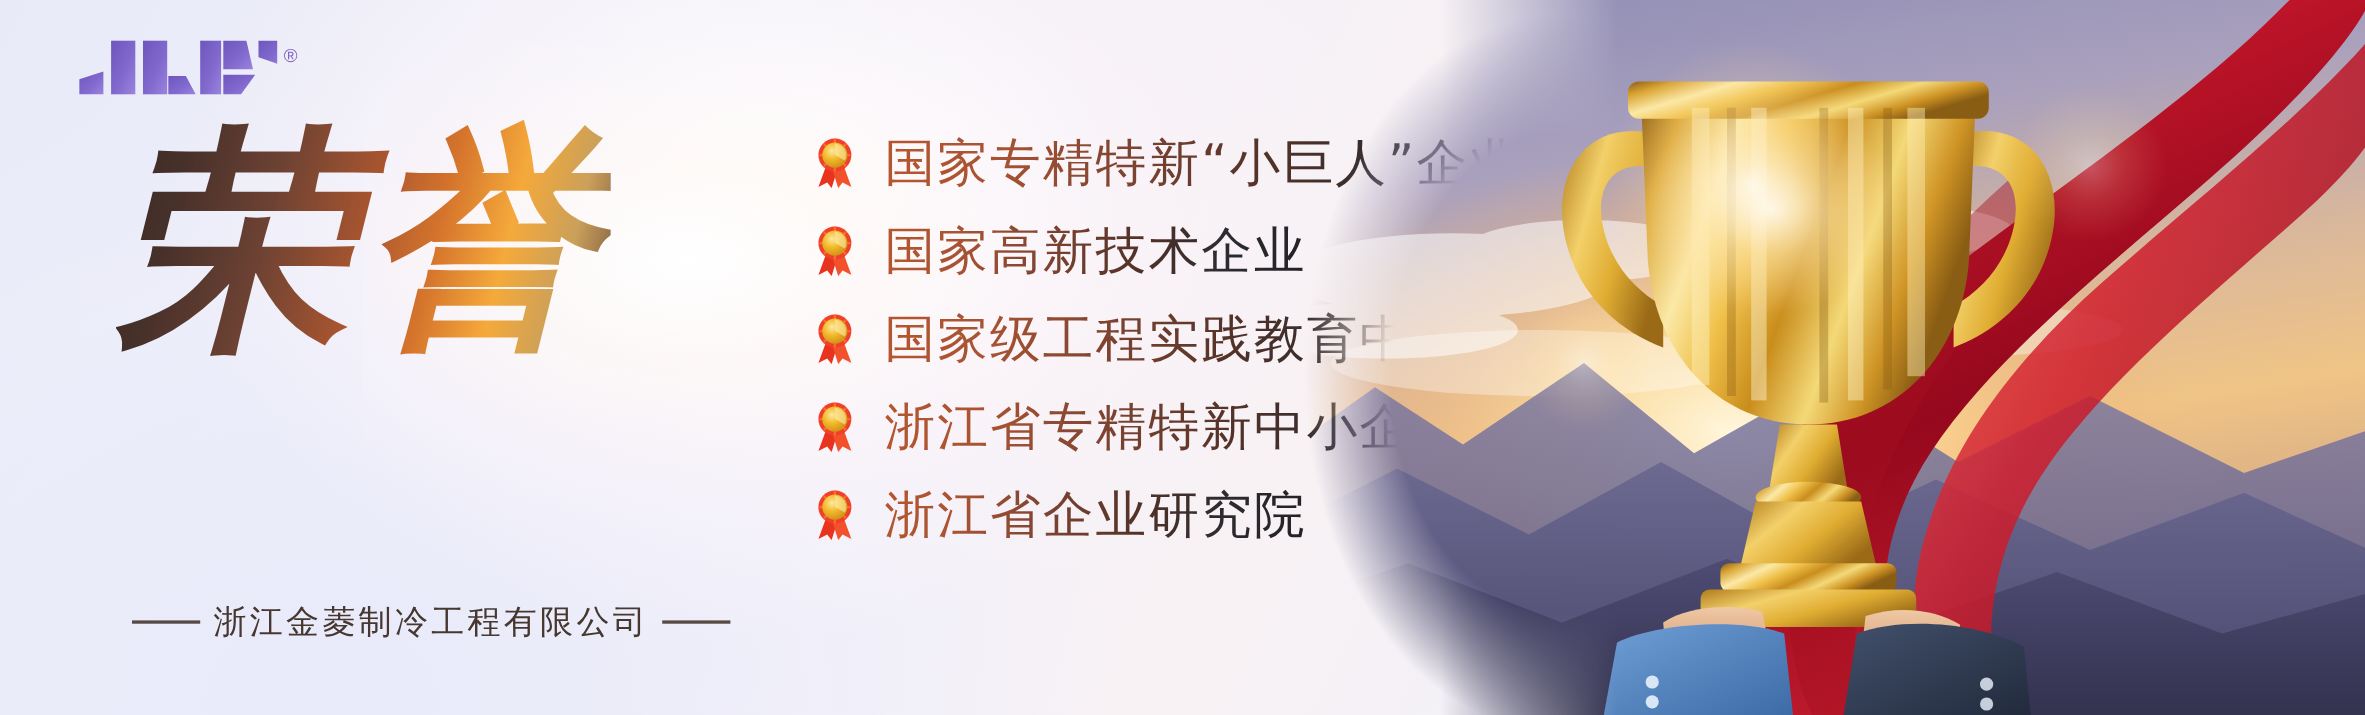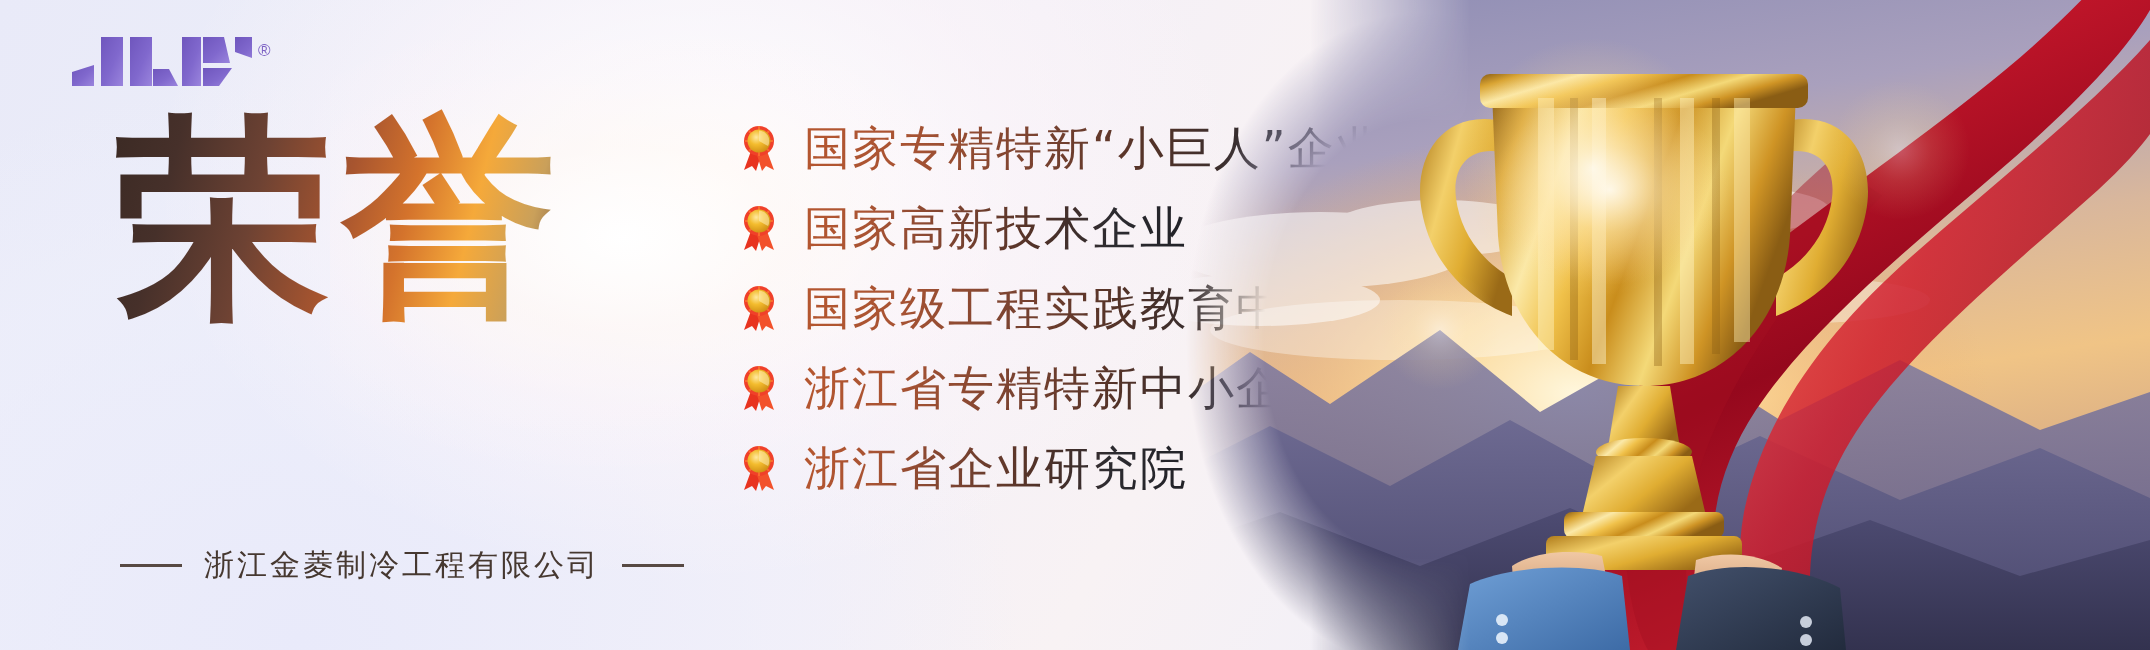--- a/index.html
+++ b/index.html
@@ -33,38 +33,39 @@
     display:flex; align-items:flex-start; gap:6px;
   }
   .logo-mark { display:block; }
   .logo-reg {
     font-size:17px; color:#7d62c4; line-height:1;
     margin-top:6px; letter-spacing:0;
   }
 
   
   .title {
-    position:absolute; left:116px; top:108px;
+    position:absolute; left:105px; top:108px;
     font-family:"DejaVu Sans","Liberation Sans",sans-serif;
     font-size:215px;
     font-weight:700;
     line-height:1.03;
     letter-spacing:10px;
     white-space:nowrap;
     background:linear-gradient(104deg,#3b2a24 0%,#46302a 14%,#6d4233 32%,#a8552f 50%,#d4732c 63%,#f5a93a 76%,#caa05a 88%,#6a4a3c 100%);
     -webkit-background-clip:text;
     background-clip:text;
     color:transparent;
+    font-style:italic;
     -webkit-text-fill-color:transparent;
   }
 
   
   .company-line {
     position:absolute; left:120px; top:545px;
-    display:flex; align-items:center; gap:22px;
+    display:flex; align-items:center; gap:12px;
   }
   .dash {
     display:block; width:62px; height:3px;
     background:#4a3b33; opacity:.92;
   }
   .company-name {
     font-size:30px; color:#463830; letter-spacing:3px;
     font-family:"DejaVu Sans","Liberation Sans",sans-serif;
     white-space:nowrap;
   }

